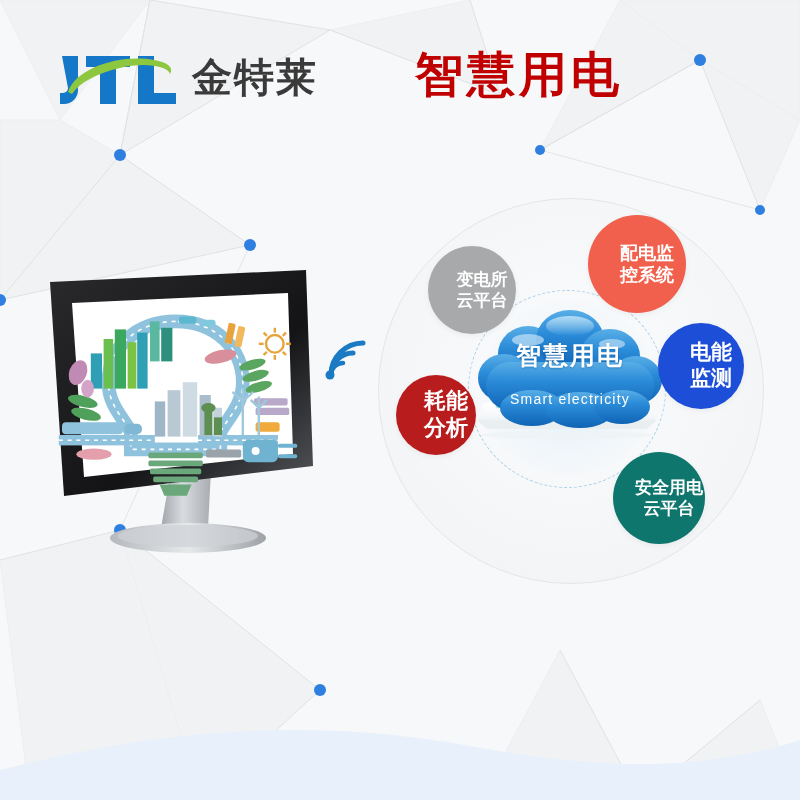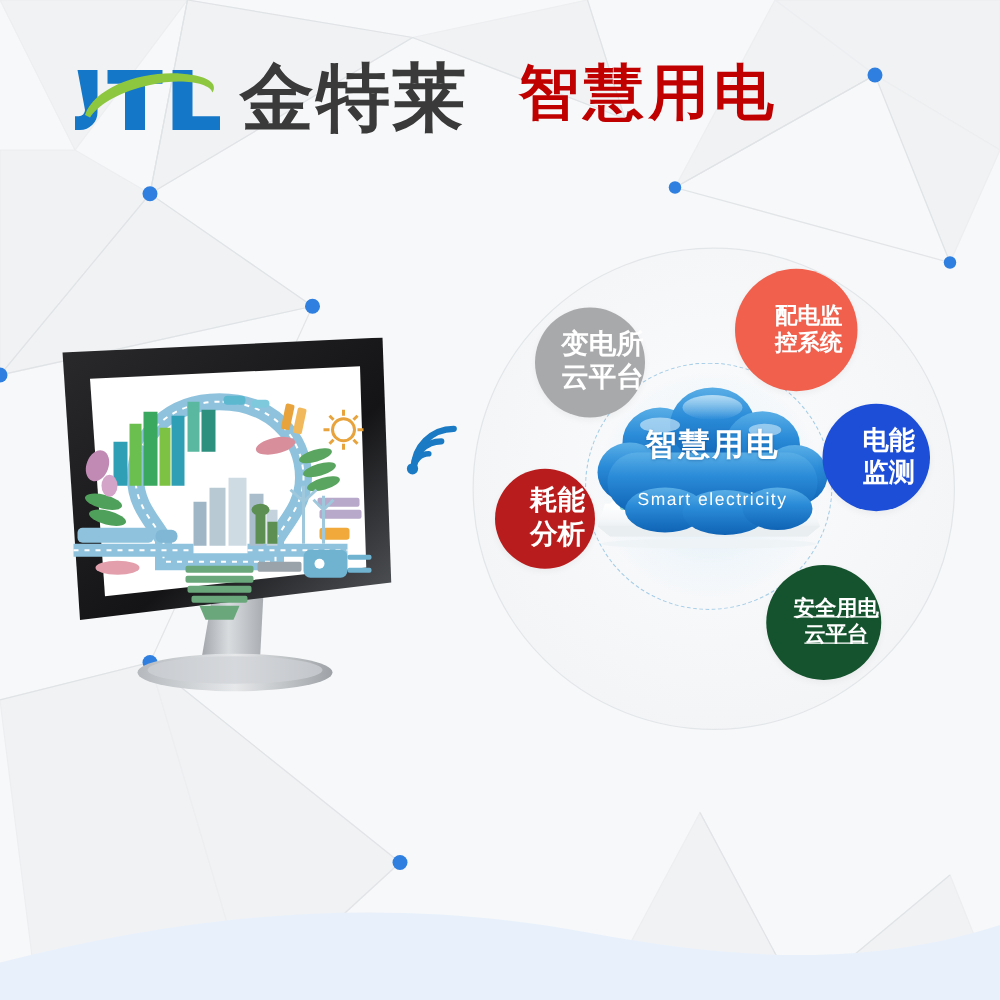--- a/index.html
+++ b/index.html
@@ -44,21 +44,21 @@
     display: flex;
     align-items: center;
     gap: 14px;
   }
   .logo-mark {
     position: relative;
     width: 120px;
     height: 62px;
   }
   .logo-cn {
-    font-size: 59px;
+    font-size: 40px;
     font-weight: bold;
     color: #3a3a3a;
     letter-spacing: 2px;
     line-height: 1;
     font-family: "DejaVu Sans", "Liberation Sans", sans-serif;
   }
   .title-cn {
     position: absolute;
     left: 415px;
     top: 50px;
@@ -179,24 +179,24 @@
     line-height: 1.22;
     text-align: center;
     z-index: 6;
     font-family: "DejaVu Sans", "Liberation Sans", sans-serif;
     box-shadow: 0 2px 6px rgba(0,0,0,0.05);
   }
   .bubble span { display: block; margin-left: 20px; }
 
   .b-peidian { left: 218px; top: 25px;  width: 98px; height: 98px; background:#f0604d; font-size: 18px; }
   .b-diannen { left: 288px; top: 133px; width: 86px; height: 86px; background:#1d4ed8; font-size: 21px; }
-  .b-anquan  { left: 243px; top: 262px; width: 92px; height: 92px; background:#14532d; font-size: 17px; text-decoration: underline; }
+  .b-anquan  { left: 243px; top: 262px; width: 92px; height: 92px; background:#0f766e; font-size: 17px; }
   .b-zhineng { left: 112px; top: 287px; width: 88px; height: 88px; background:#95c93d; font-size: 17px; }
   .b-haoneng { left: 26px;  top: 185px; width: 80px; height: 80px; background:#b91c1c; font-size: 22px; }
-  .b-biandian{ left: 58px;  top: 56px;  width: 88px; height: 88px; background:#a8a9ab; font-size: 22px; }
+  .b-biandian{ left: 58px;  top: 56px;  width: 88px; height: 88px; background:#a8a9ab; font-size: 17px; }
 </style>
 </head>
 <body>
 
 <div class="stage">
 
   <svg class="bg-pattern" viewBox="0 0 800 800" preserveAspectRatio="none">
     <rect x="0" y="0" width="800" height="800" fill="#f7f8f9"></rect>
     <g fill="#f1f2f4" stroke="#eceef0" stroke-width="1">
       <polygon points="0,0 150,0 60,120"></polygon>

